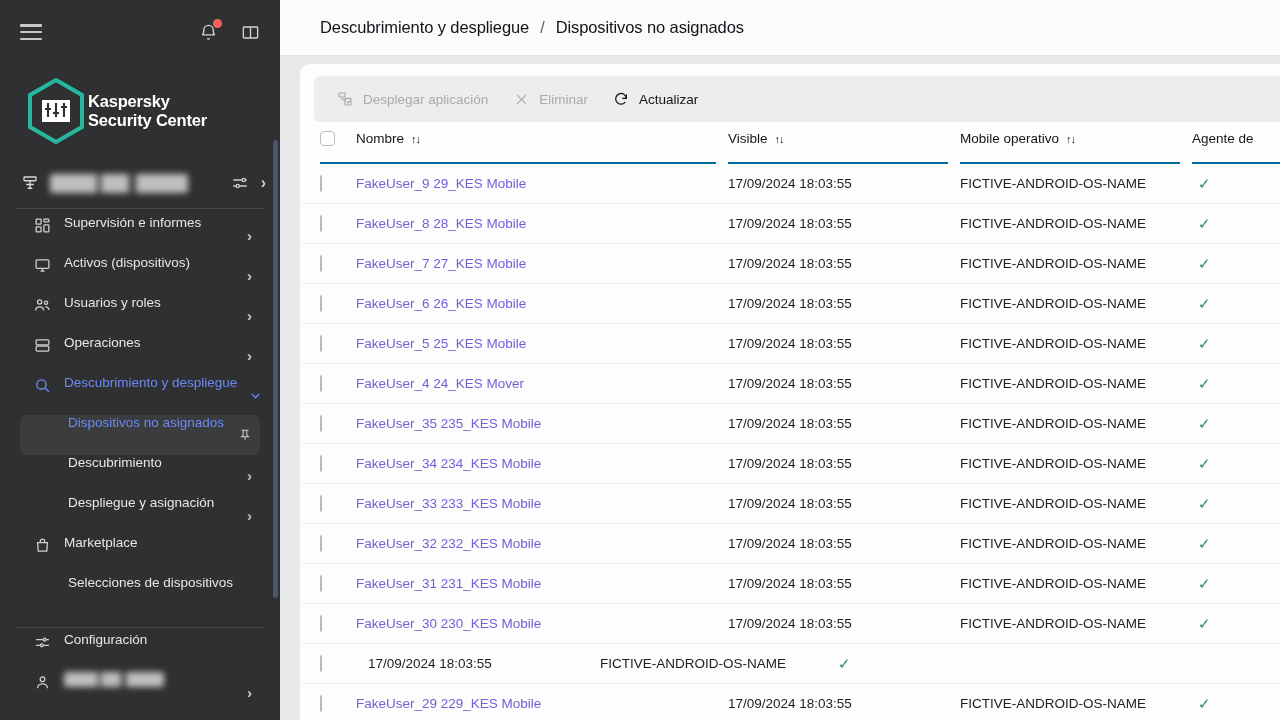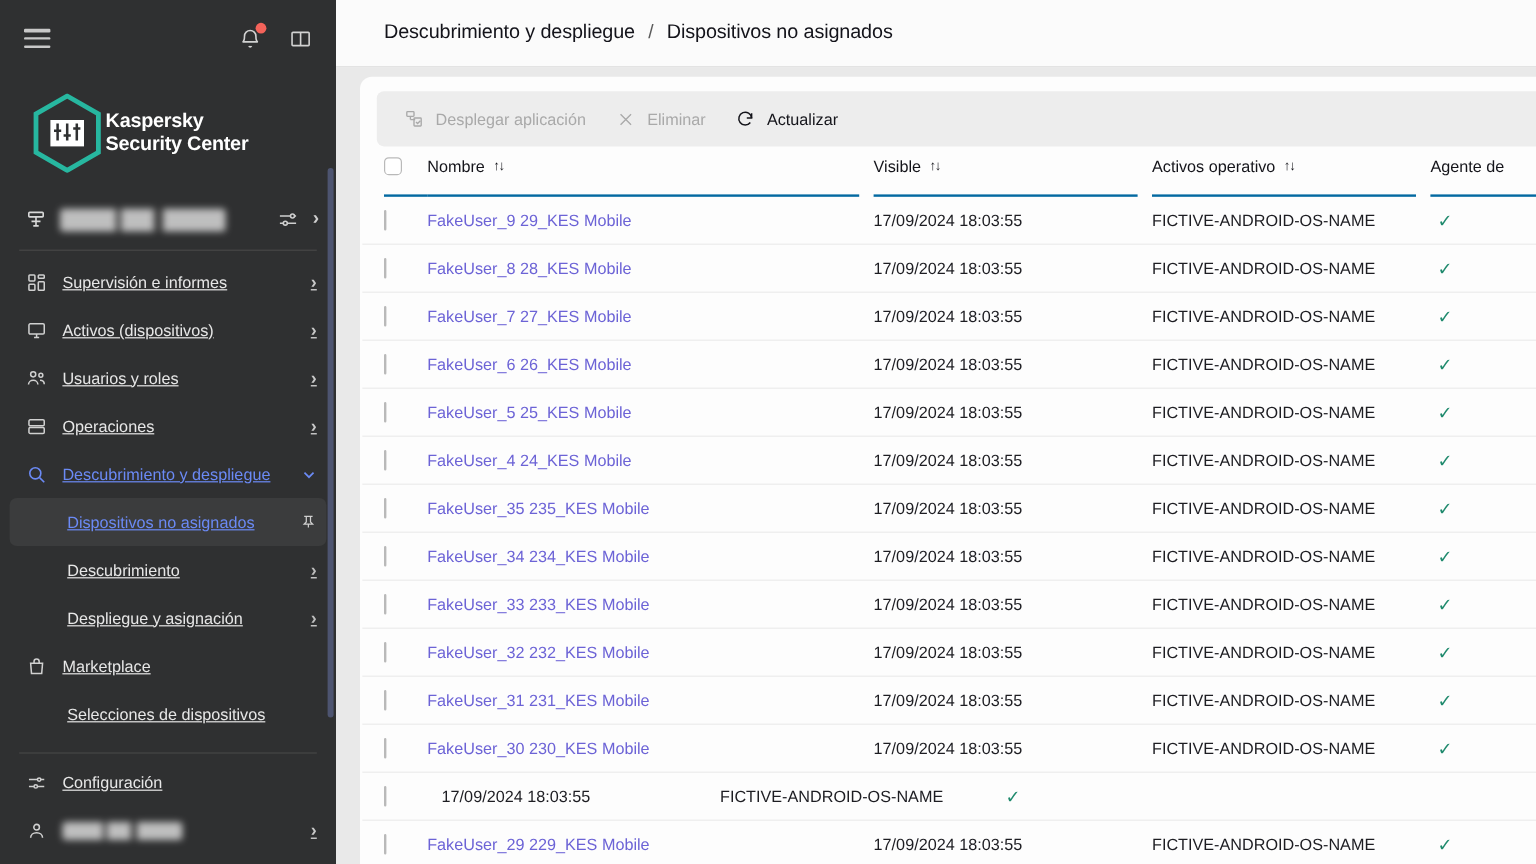--- a/index.html
+++ b/index.html
@@ -51,24 +51,24 @@
   }
   .redact { height: 19px; border-radius: 3px;
     background: linear-gradient(90deg,#d8d8d8 0 34%, #3a3a3a 34% 37%, #d8d8d8 37% 57%, #3a3a3a 57% 62%, #d8d8d8 62% 100%);
     filter: blur(3.2px); opacity: .85; }
   .server-name { width: 138px; }
   .server-row .tail { margin-left: auto; display:flex; align-items:center; gap: 12px; color:#cfcfcf; }
 
   .divider { height: 1px; background: #474747; margin: 6px 16px; }
 
   .nav-item {
-    display: flex; align-items: center;
-    height: 40px; margin: 0 8px; padding: 0 8px 0 12px;
+    display: flex; 
+    height: 40px; margin: 0 20px; padding: 0 8px 0 12px;
     border-radius: 6px; cursor: pointer; color: #e7e7e7;
-    font-size: 13.5px; gap: 12px; white-space: nowrap; text-decoration: underline;
+    font-size: 13.5px; gap: 12px; white-space: nowrap;
   }
   .nav-item .nav-ico { width: 20px; height: 20px; flex: 0 0 20px; display:flex; align-items:center; justify-content:center; color:#d0d0d0; }
   .nav-item .chev { margin-left: auto; color: #c9c9c9; display:flex; align-items:center; }
   .nav-item.active, .nav-item.accent { color: #6b8af5; }
   .nav-item.accent .nav-ico { color: #6b8af5; }
   .nav-item.accent .chev { color: #6b8af5; }
   .nav-item.selected { background: #3b3c3d; color: #6b8af5; }
   .nav-item.sub { padding-left: 48px; gap: 0; }
   .nav-item.sub .chev { color: #bdbdbd; }
 
@@ -394,21 +394,21 @@
             <span>Nombre</span>
             <span class="sort">↑↓</span>
           </div>
           <div class="gap"></div>
           <div class="th col-vis sortable">
             <span>Visible</span>
             <span class="sort">↑↓</span>
           </div>
           <div class="gap"></div>
           <div class="th col-os sortable">
-            <span>Activos operativo</span>
+            <span>Mobile operativo</span>
             <span class="sort">↑↓</span>
           </div>
           <div class="gap"></div>
           <div class="th col-ag sortable">
             <span>Agente de</span>
           </div>
         </div>
         <div id="rows">
             <div class="row">
               <div class="col-cb"><span class="cb"></span></div>
@@ -465,21 +465,21 @@
               <div class="col-vis"><span>17/09/2024 18:03:55</span></div>
               <div class="gap"></div>
               <div class="col-os"><span class="os-txt">FICTIVE-ANDROID-OS-NAME</span></div>
               <div class="gap"></div>
               <div class="col-ag ag-cell">
                 <span class="check">✓</span>
               </div>
             </div>
             <div class="row">
               <div class="col-cb"><span class="cb"></span></div>
-              <div class="col-name"><span class="dev-link">FakeUser_4 24_KES Mobile</span></div>
+              <div class="col-name"><span class="dev-link">FakeUser_4 24_KES Mover</span></div>
               <div class="gap"></div>
               <div class="col-vis"><span>17/09/2024 18:03:55</span></div>
               <div class="gap"></div>
               <div class="col-os"><span class="os-txt">FICTIVE-ANDROID-OS-NAME</span></div>
               <div class="gap"></div>
               <div class="col-ag ag-cell">
                 <span class="check">✓</span>
               </div>
             </div>
             <div class="row">

